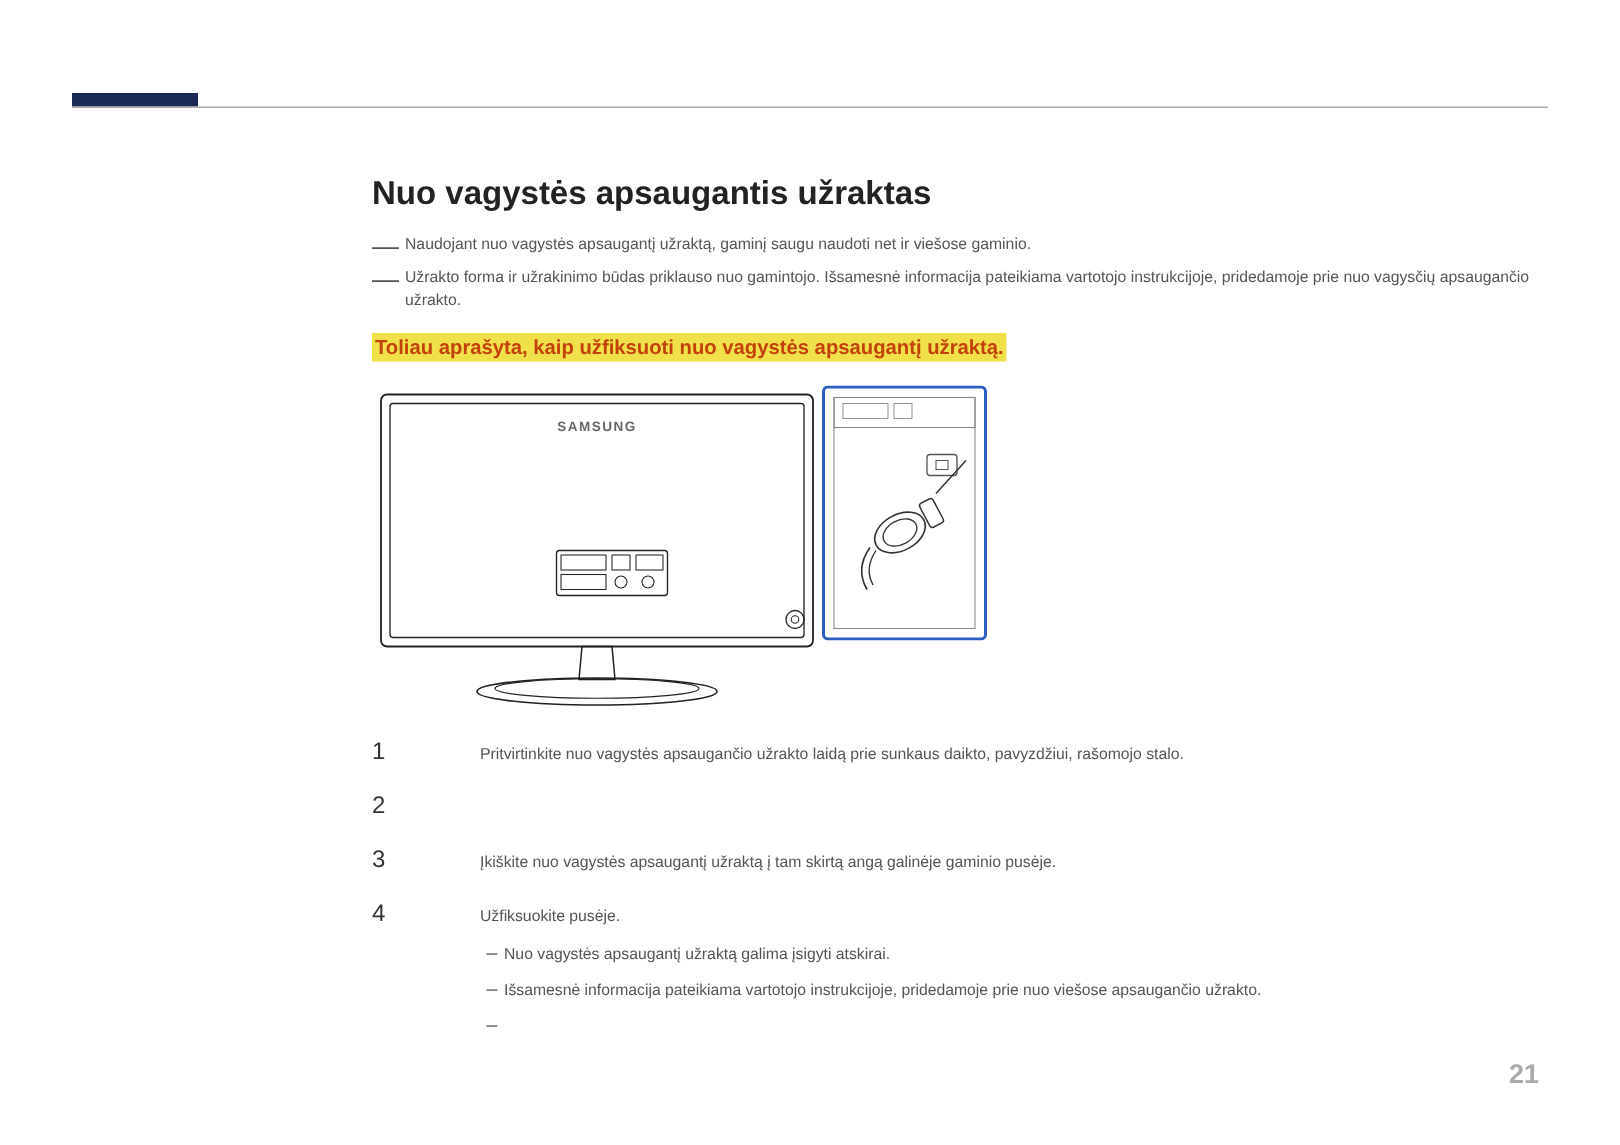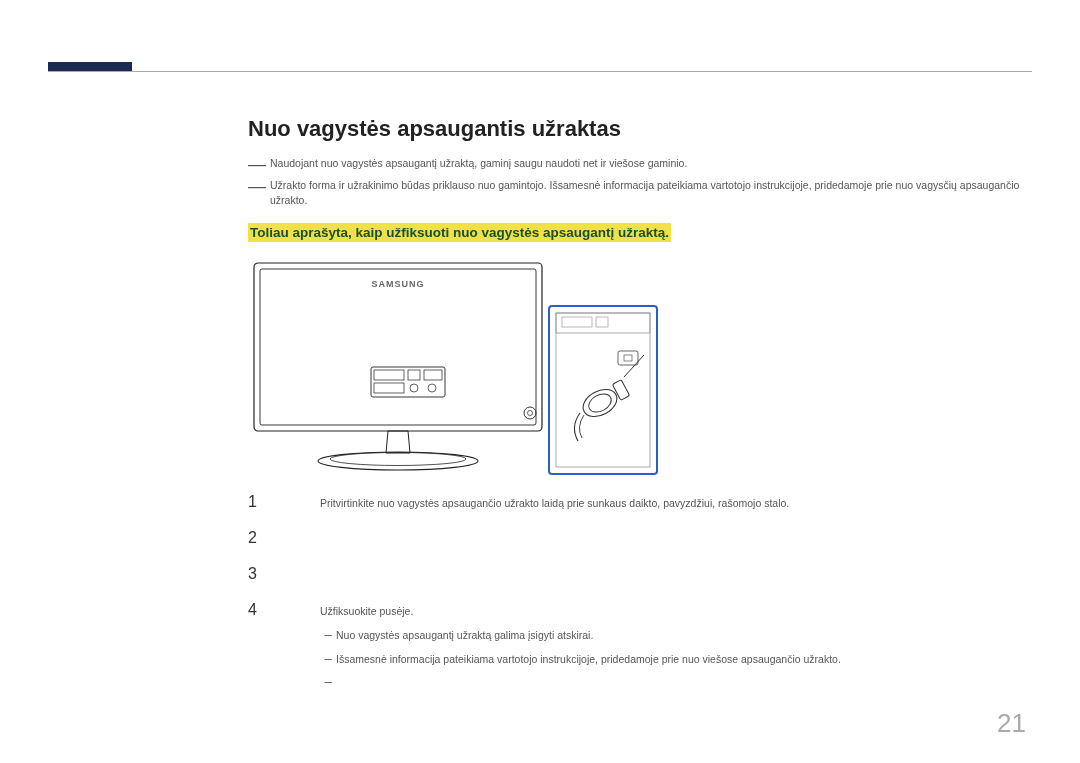--- a/index.html
+++ b/index.html
@@ -53,28 +53,28 @@
     line-height: 0.9;
     margin-right: 4px;
     color: #555;
   }
   .highlight-line {
     margin-top: 14px;
     margin-bottom: 16px;
   }
   .highlight {
     background: #f0e04a;
-    color: #14532d;
+    color: #c2410c;
     font-weight: 700;
     font-size: 13.5px;
     padding: 2px 2px;
   }
   .diagram-area {
     display: flex;
-    align-items: flex-end;
+    align-items: flex-start;
     margin-top: 6px;
     margin-bottom: 18px;
   }
   .monitor-svg { display: block; }
   .zoom-svg { display: block; }
   .steps { margin-top: 8px; }
   .step-row {
     display: flex;
     align-items: baseline;
     margin-bottom: 18px;
@@ -96,24 +96,24 @@
     align-items: baseline;
     font-size: 10.5px;
     color: #555;
     margin-bottom: 4px;
     line-height: 1.5;
   }
   .sub-dash { width: 16px; flex-shrink: 0; text-align: center; font-size: 13px; }
   .page-number {
     position: absolute;
     right: 54px;
-    bottom: 24px;
-    font-size: 26px;
+    bottom: 36px;
+    font-size: 18px;
     color: #aaa;
-    font-weight: 400;
+    font-weight: 700;
   }
 </style>
 </head>
 <body>
 
 <div class="accent-bar"></div>
 <div class="top-rule"></div>
 
 <div class="content">
   <div class="heading">Nuo vagystės apsaugantis užraktas</div>
@@ -181,20 +181,21 @@
   <div class="steps">
     <div class="step-row">
       <div class="step-num">1</div>
       <div class="step-text">Pritvirtinkite nuo vagystės apsaugančio užrakto laidą prie sunkaus daikto, pavyzdžiui, rašomojo stalo.</div>
     </div>
     <div class="step-row">
       <div class="step-num">2</div>
     </div>
     <div class="step-row">
       <div class="step-num">3</div>
+      <div class="step-text">Įkiškite nuo vagystės apsaugantį užraktą į tam skirtą angą galinėje gaminio pusėje.</div>
     </div>
     <div class="step-row" style="margin-bottom:6px">
       <div class="step-num">4</div>
       <div class="step-text">
         <span>Užfiksuokite pusėje.</span>
         <div class="sub-bullets">
           <div class="sub-row">
             <span class="sub-dash">‒</span>
             <span>Nuo vagystės apsaugantį užraktą galima įsigyti atskirai.</span>
           </div>

